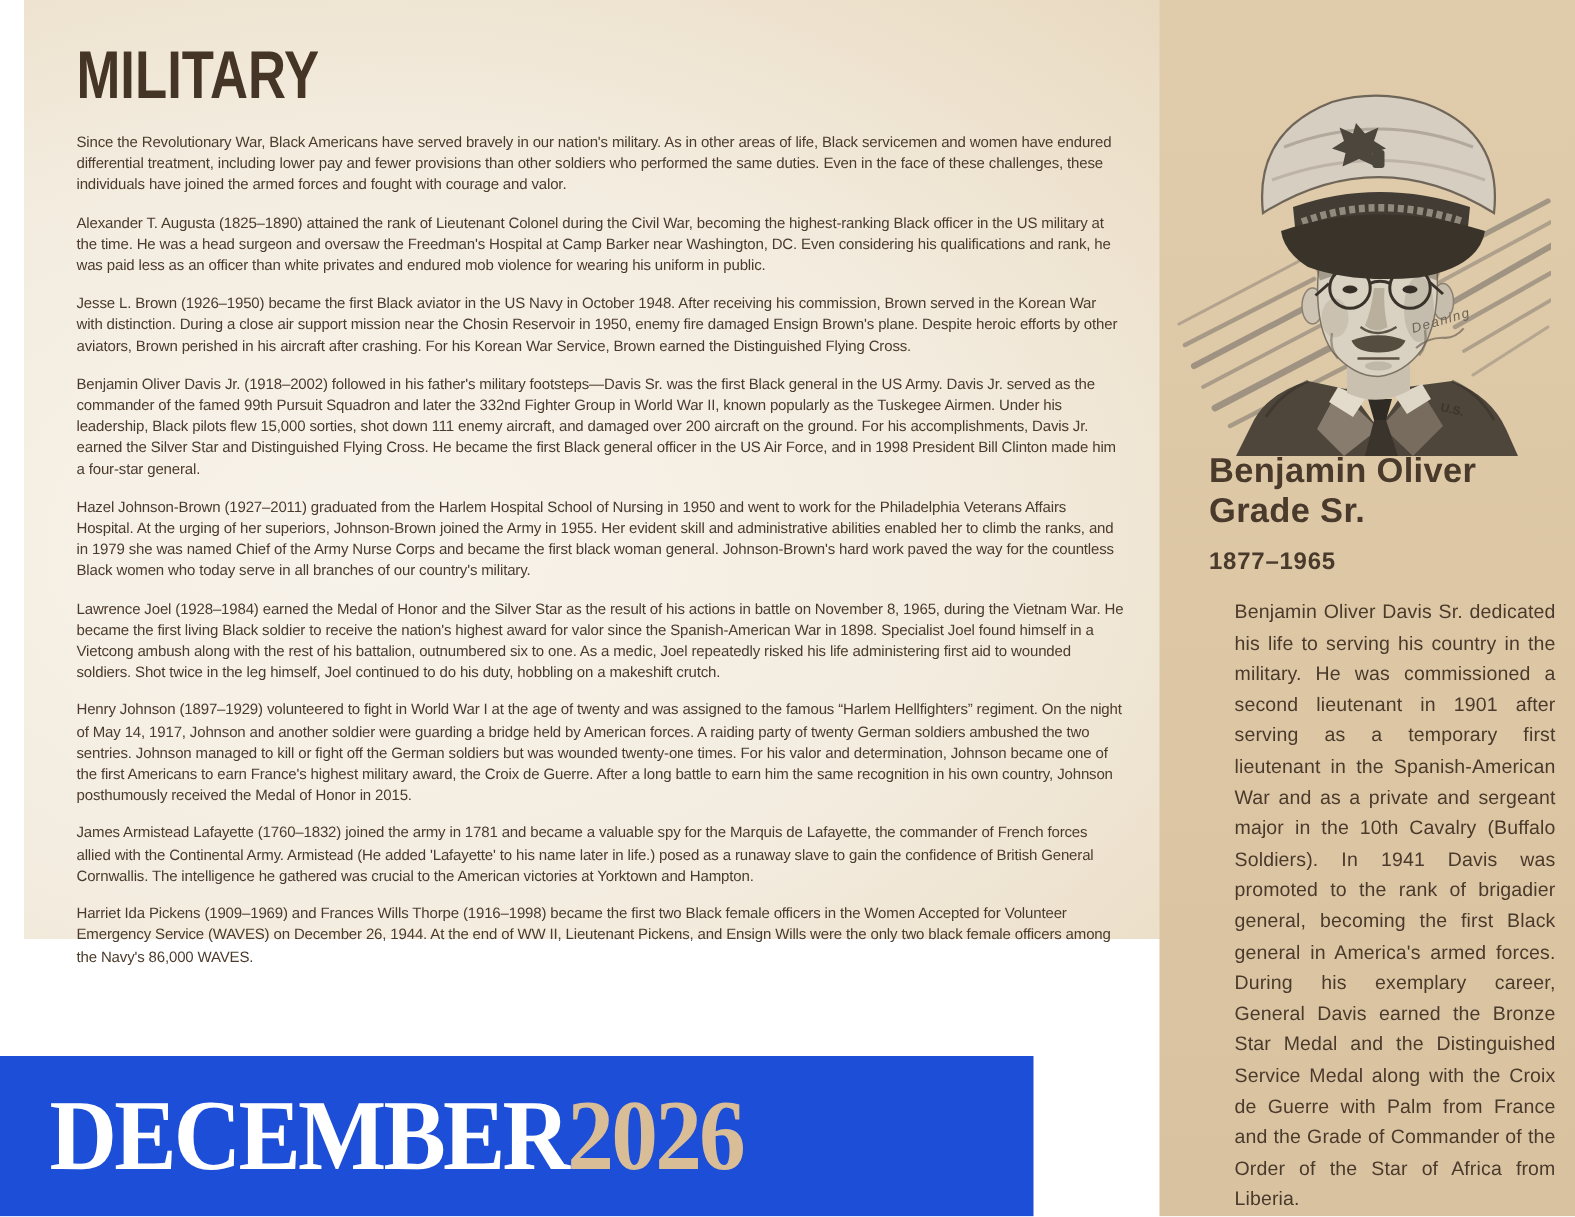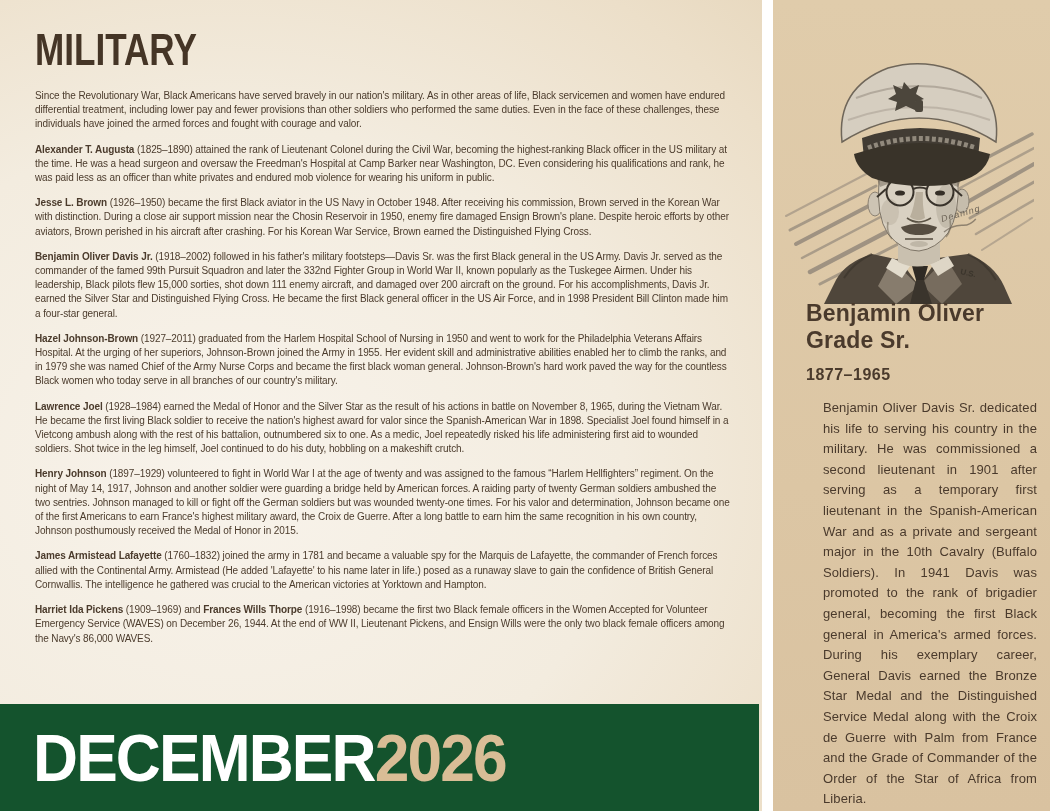--- a/index.html
+++ b/index.html
@@ -2,46 +2,46 @@
 <html><head>
 <meta charset="utf-8">
 <style>
   html,body { margin:0; padding:0; background:#ffffff; }
   .page {
     position:relative; width:1050px; height:811px; overflow:hidden;
     font-family:"Liberation Sans", sans-serif; background:#ffffff;
   }
   
   .main-panel {
-    position:absolute; left:0; top:0; width:762px; height:811px;
+    position:absolute; left:16px; top:0; width:762px; height:626px;
     background:radial-gradient(ellipse 115% 95% at 30% 58%,
       #f8f3eb 0%, #f3ecdf 45%, #ecdfc9 75%, #e3d2b5 100%);
   }
   .main-inner { padding:27px 28px 0 35px; }
   .page-title {
     margin:0; font-size:45px; font-weight:bold; color:#453526;
     letter-spacing:0px; transform:scaleX(0.78); transform-origin:left center;
     line-height:1.0;
   }
   .quote {
     margin:12px 0 0 0; font-size:15px; font-style:italic; font-weight:600;
     color:#483828; letter-spacing:-0.2px;
   }
   .quote .attr { font-weight:800; }
   .paras { margin-top:17px; }
   .para {
     margin:0 0 11px 0; font-size:10px; line-height:14.2px;
     color:#4b3b2c; letter-spacing:-0.1px;
   }
-  .para .lead { font-weight:bold; }
+  .para .lead { font-weight:normal; }
   
   .month-bar {
-    position:absolute; left:0; top:704px; width:759px; height:107px;
-    background:#14532d; display:flex; align-items:center;
-    padding-left:33px; box-sizing:border-box;
+    position:absolute; left:0; top:704px; width:689px; height:107px;
+    background:#1d4ed8; display:flex; align-items:center;
+    padding-left:33px; box-sizing:border-box;font-family:Liberation Serif, serif;
   }
   .month-text {
     font-size:67px; font-weight:bold; letter-spacing:-2px; color:#ffffff;
     transform:scaleX(0.93); transform-origin:left center; white-space:nowrap;
     line-height:1;
   }
   .month-text .year { color:#d9bd96; }
   
   .sidebar {
     position:absolute; left:773px; top:0; width:277px; height:811px;

